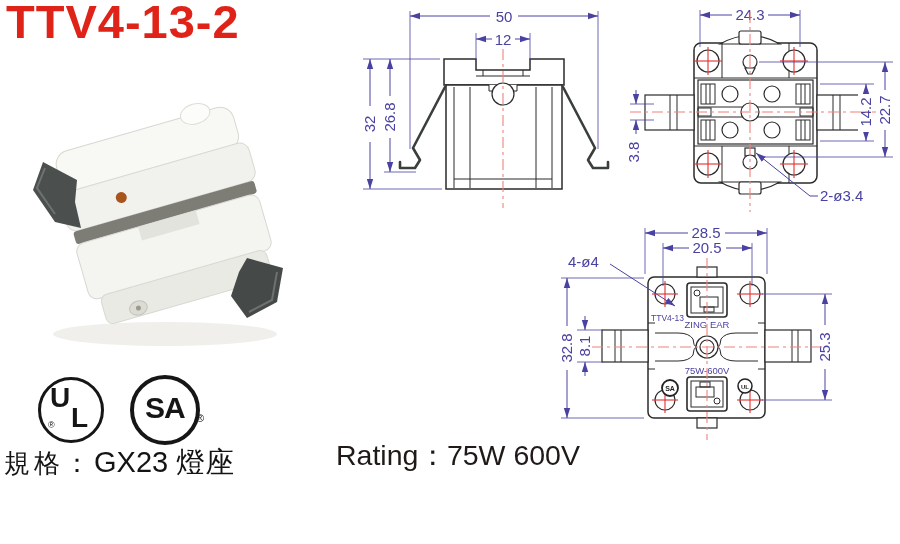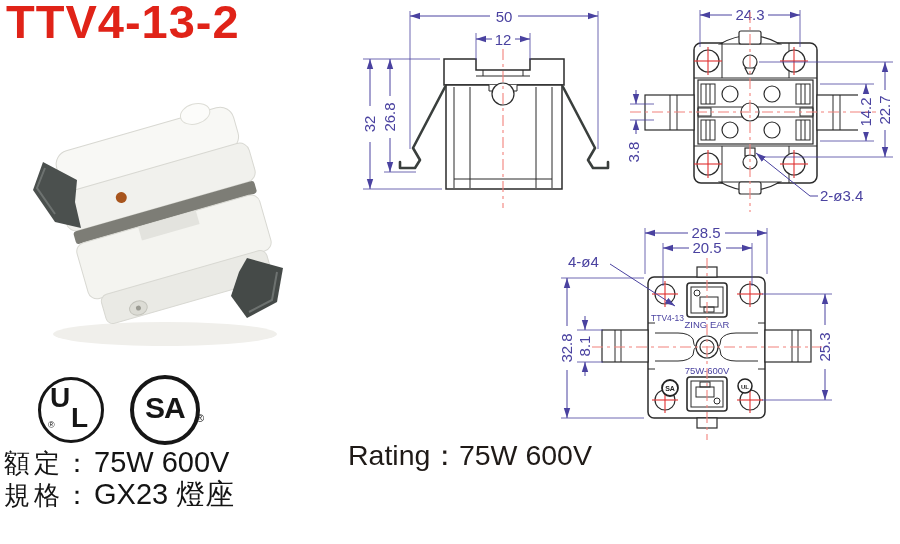--- a/index.html
+++ b/index.html
@@ -30,21 +30,21 @@
   .ul-u{left:9px;top:2px;font-size:28px;}
   .ul-l{left:30px;top:22px;font-size:28px;}
   .ul-r{left:7px;top:40px;font-size:9px;font-weight:normal!important;}
   .csa-sa{left:11px;top:12px;font-size:30px;letter-spacing:-1px;}
   #csa-reg{left:196px;top:412px;font-size:11px;color:#161616;}
   
   #specs-cn{left:4px;top:446px;width:340px;color:#141414;}
   .cnrow{height:32px;line-height:32px;white-space:nowrap;}
   .cnlabel{font-family:"Liberation Serif","DejaVu Serif",serif;font-size:26px;letter-spacing:4px;}
   .cnval{font-size:29px;font-family:"Liberation Sans",sans-serif;}
-  #specs-en{left:348px;top:438px;width:380px;color:#1f1a17;font-size:28.5px;line-height:34px;white-space:nowrap;}
+  #specs-en{left:336px;top:438px;width:380px;color:#1f1a17;font-size:28.5px;line-height:34px;white-space:nowrap;}
 </style>
 </head>
 <body>
 
 <div id="page">
 
   <div id="title" class="abs" style="color:#e02318">TTV4-13-2</div>
 
   <svg class="abs" style="left:15px;top:62px" width="300" height="295" viewBox="0 0 300 295">
     <ellipse cx="150" cy="272" rx="112" ry="12" fill="#f0efeb"></ellipse>
@@ -299,23 +299,20 @@
     <span class="ul-l">L</span>
     <span class="ul-r">®</span>
   </div>
   <div id="csa-logo" class="logo-circle abs">
     <span class="csa-sa">SA</span>
   </div>
   <span id="csa-reg" class="abs">®</span>
 
   <div id="specs-cn" class="abs">
     <div class="cnrow">
-      <span class="cnlabel">額定：</span><span class="cnval">75W 600V</span>
-    </div>
-    <div class="cnrow">
       <span class="cnlabel">規格：</span><span class="cnval">GX23 燈座</span>
     </div>
   </div>
 
   <div id="specs-en" class="abs">
     <div>Rating：75W 600V</div>
   </div>
 
 </div>
 

